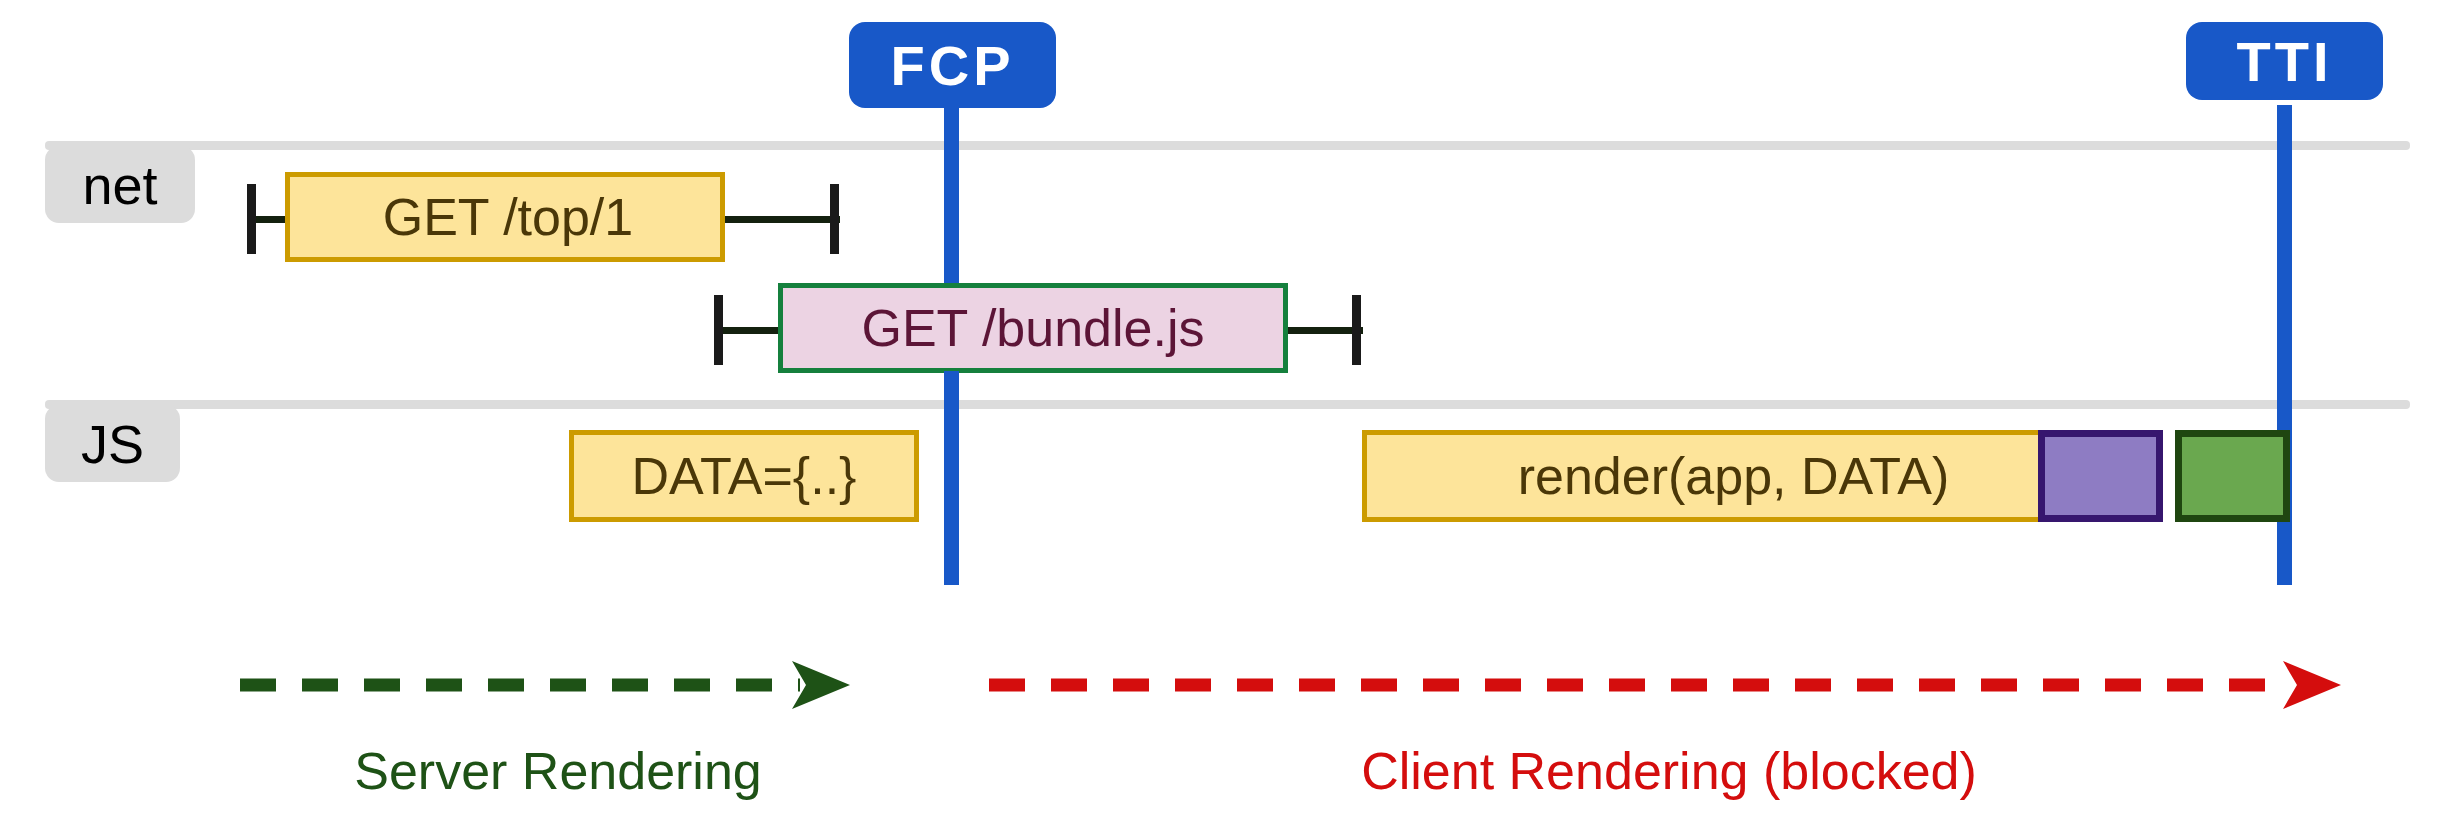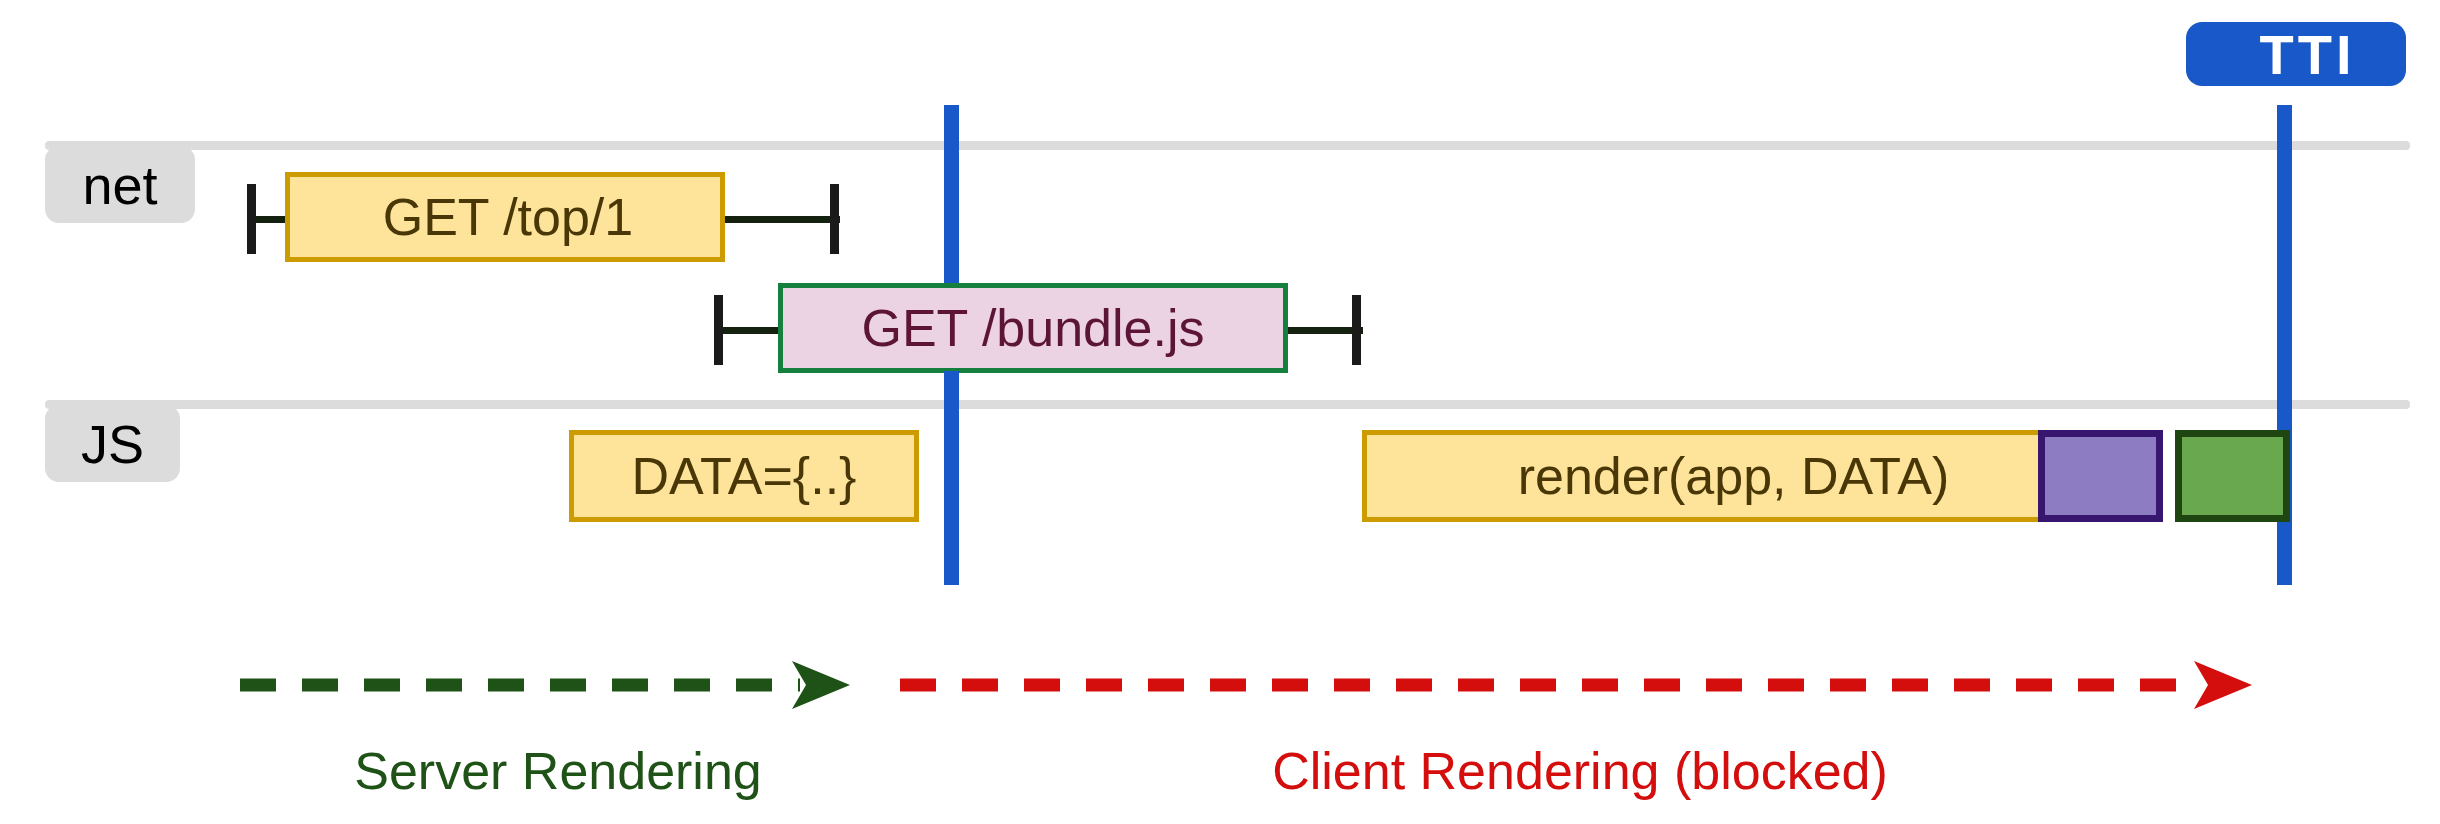--- a/index.html
+++ b/index.html
@@ -157,34 +157,37 @@
   </div>
 
   <div class="bar bar-yellow" style="left:1362px; top:430px; width:743px; height:92px;">
     <span>render(app, DATA)</span>
   </div>
 
   <div class="bar bar-purple" style="left:2038px; top:430px; width:125px; height:92px;"></div>
 
   <div class="bar bar-green" style="left:2175px; top:430px; width:115px; height:92px;"></div>
 
+  <div class="marker-badge" style="left:849px; top:22px; width:207px; height:86px;">
+    <span>FCP</span>
+  </div>
 
-  <div class="marker-badge" style="left:2186px; top:22px; width:197px; height:64px;padding-left:23px;">
+  <div class="marker-badge" style="left:2186px; top:22px; width:197px; height:78px;">
     <span>TTI</span>
   </div>
 
   <div class="phase phase-server" style="left:240px; top:655px; width:620px; height:150px;">
     <svg width="620" height="60" viewBox="0 0 620 60" style="position:absolute; left:0; top:0; overflow:visible;">
       <line x1="0" y1="30" x2="560" y2="30" stroke="#1e5216" stroke-width="13" stroke-dasharray="36 26" stroke-linecap="butt"></line>
       <polygon points="552,6 610,30 552,54 566,30" fill="#1e5216"></polygon>
     </svg>
     <div class="phase-label" style="left:8px; top:90px; width:620px;">Server Rendering</div>
   </div>
 
-  <div class="phase phase-client" style="left:900px; top:655px; width:1360px; height:150px;">
+  <div class="phase phase-client" style="left:989px; top:655px; width:1360px; height:150px;">
     <svg width="1360" height="60" viewBox="0 0 1360 60" style="position:absolute; left:0; top:0; overflow:visible;">
       <line x1="0" y1="30" x2="1300" y2="30" stroke="#d40d0d" stroke-width="13" stroke-dasharray="36 26" stroke-linecap="butt"></line>
       <polygon points="1294,6 1352,30 1294,54 1308,30" fill="#d40d0d"></polygon>
     </svg>
     <div class="phase-label" style="left:0; top:90px; width:1360px;">Client Rendering (blocked)</div>
   </div>
 
 </div>
 
 </body></html>

